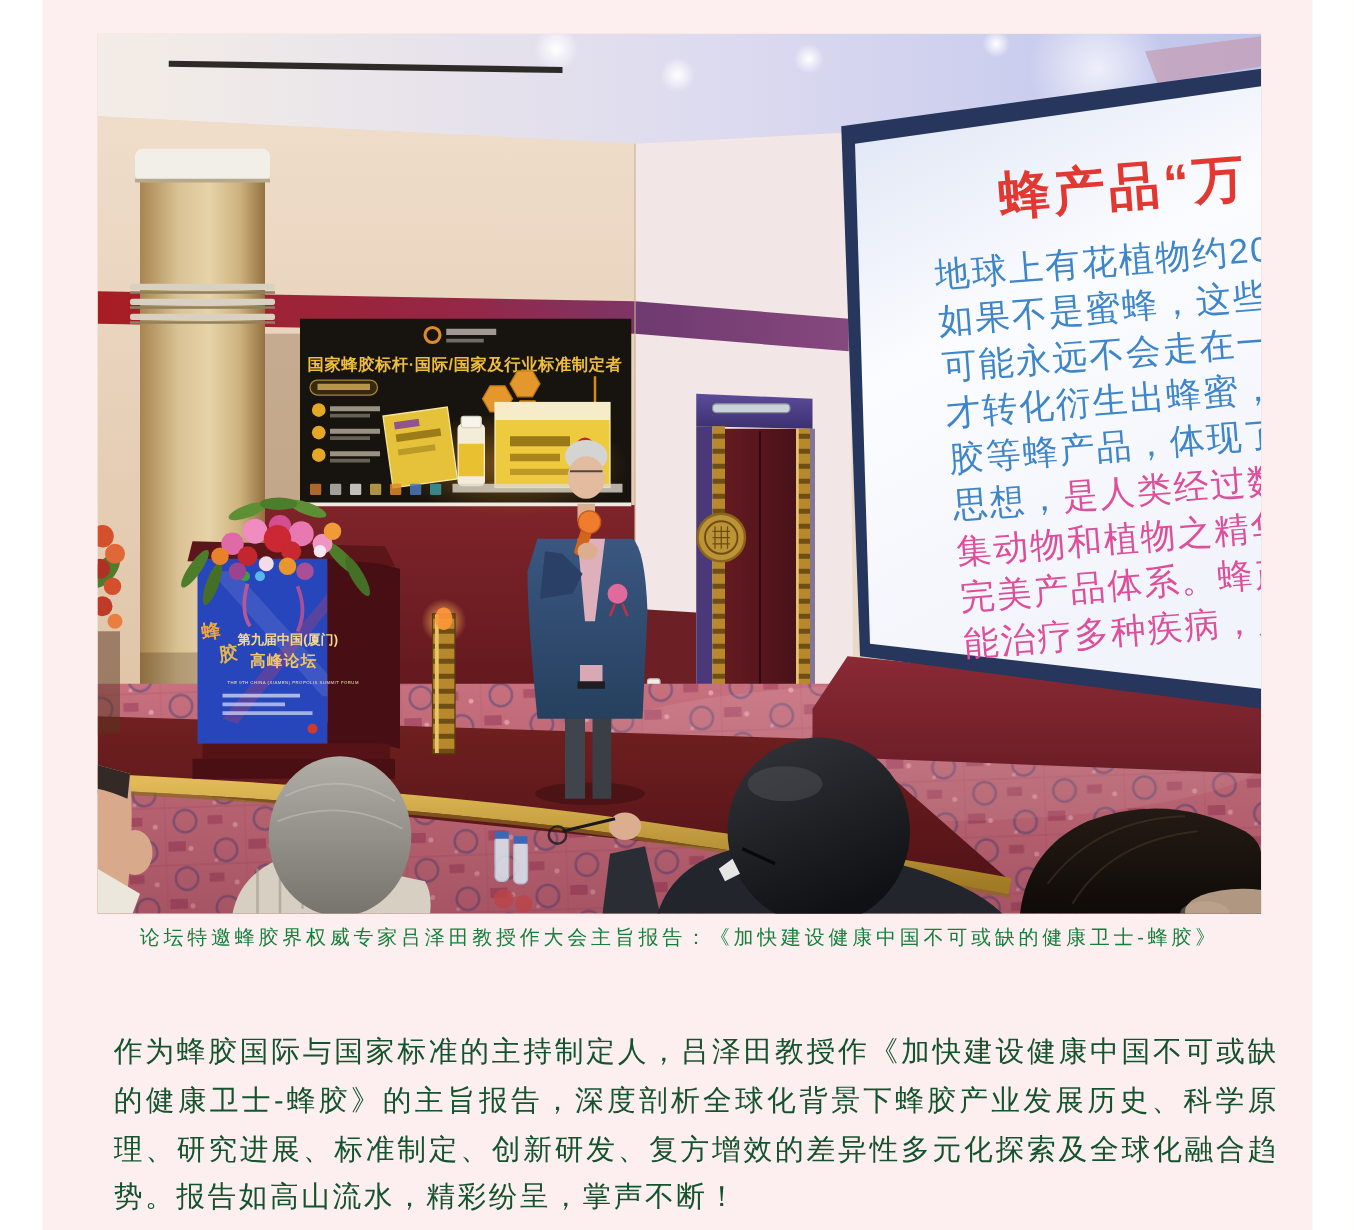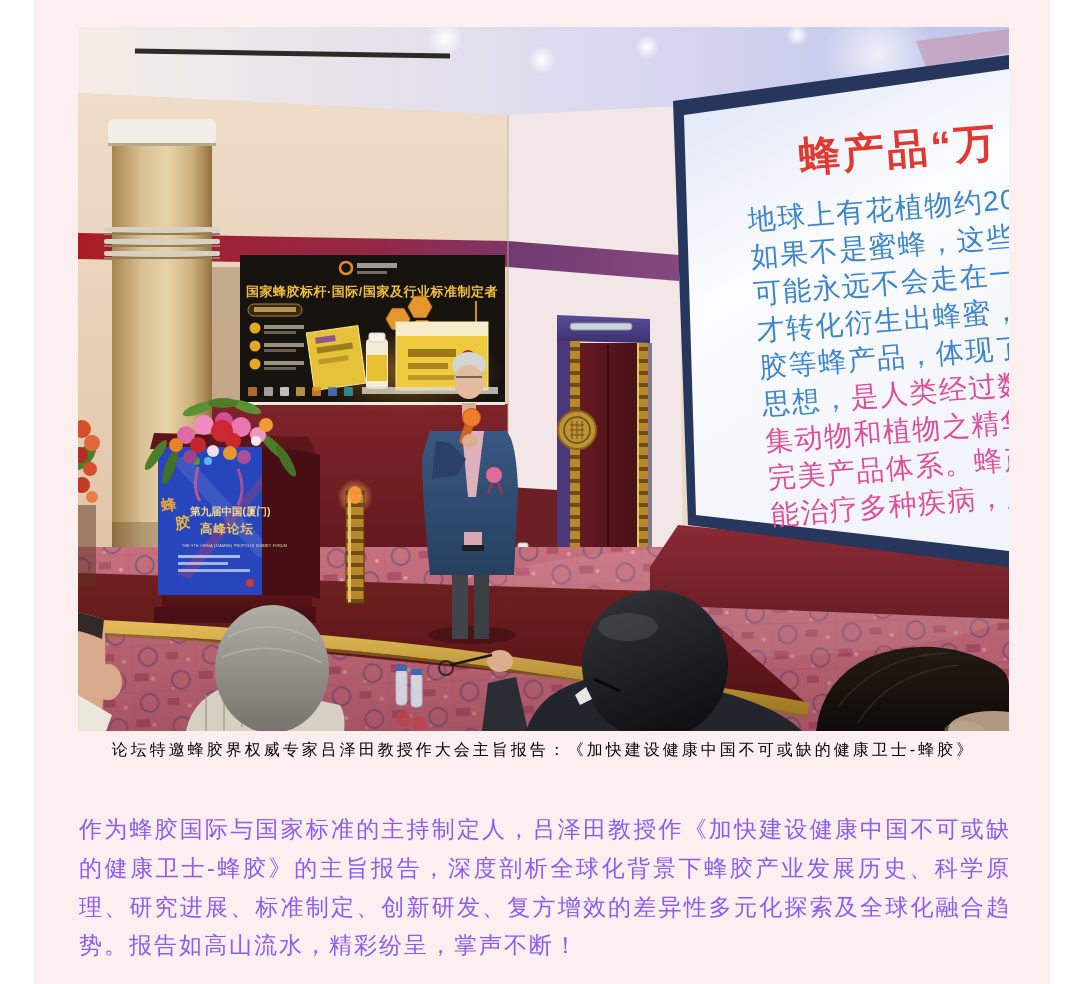--- a/index.html
+++ b/index.html
@@ -3,23 +3,23 @@
 <meta charset="utf-8">
 <style>
   html,body{margin:0;padding:0;background:#ffffff;}
   body{width:1083px;height:984px;position:relative;overflow:hidden;
        font-family:"Liberation Sans","DejaVu Sans",sans-serif;}
   .page{position:absolute;left:34px;top:0;width:1016px;height:984px;background:#fdeef0;}
   .photo{position:absolute;left:44px;top:27px;width:931px;height:704px;overflow:hidden;
          background:#e9d9c9;margin:0;padding:0;}
   .photo svg{display:block;}
   .caption{position:absolute;left:44px;top:740px;width:931px;text-align:center;
-           font-size:16px;letter-spacing:3px;color:#000000;}
-  .para{position:absolute;left:41px;top:806px;width:932px;margin:4px;
-        font-size:23px;line-height:38.8px;letter-spacing:2px;color:#8b5cf6;
+           font-size:16px;letter-spacing:3px;color:#15803d;}
+  .para{position:absolute;left:41px;top:806px;width:932px;margin:16px;
+        font-size:23px;line-height:38.8px;letter-spacing:2px;color:#14532d;
         text-align:justify;}
   text{font-family:"Liberation Sans","DejaVu Sans",sans-serif;}
   .slide-line{font-size:28px;letter-spacing:1.5px;}
 </style>
 </head>
 <body>
 
 <div class="page">
 
   <figure class="photo">

